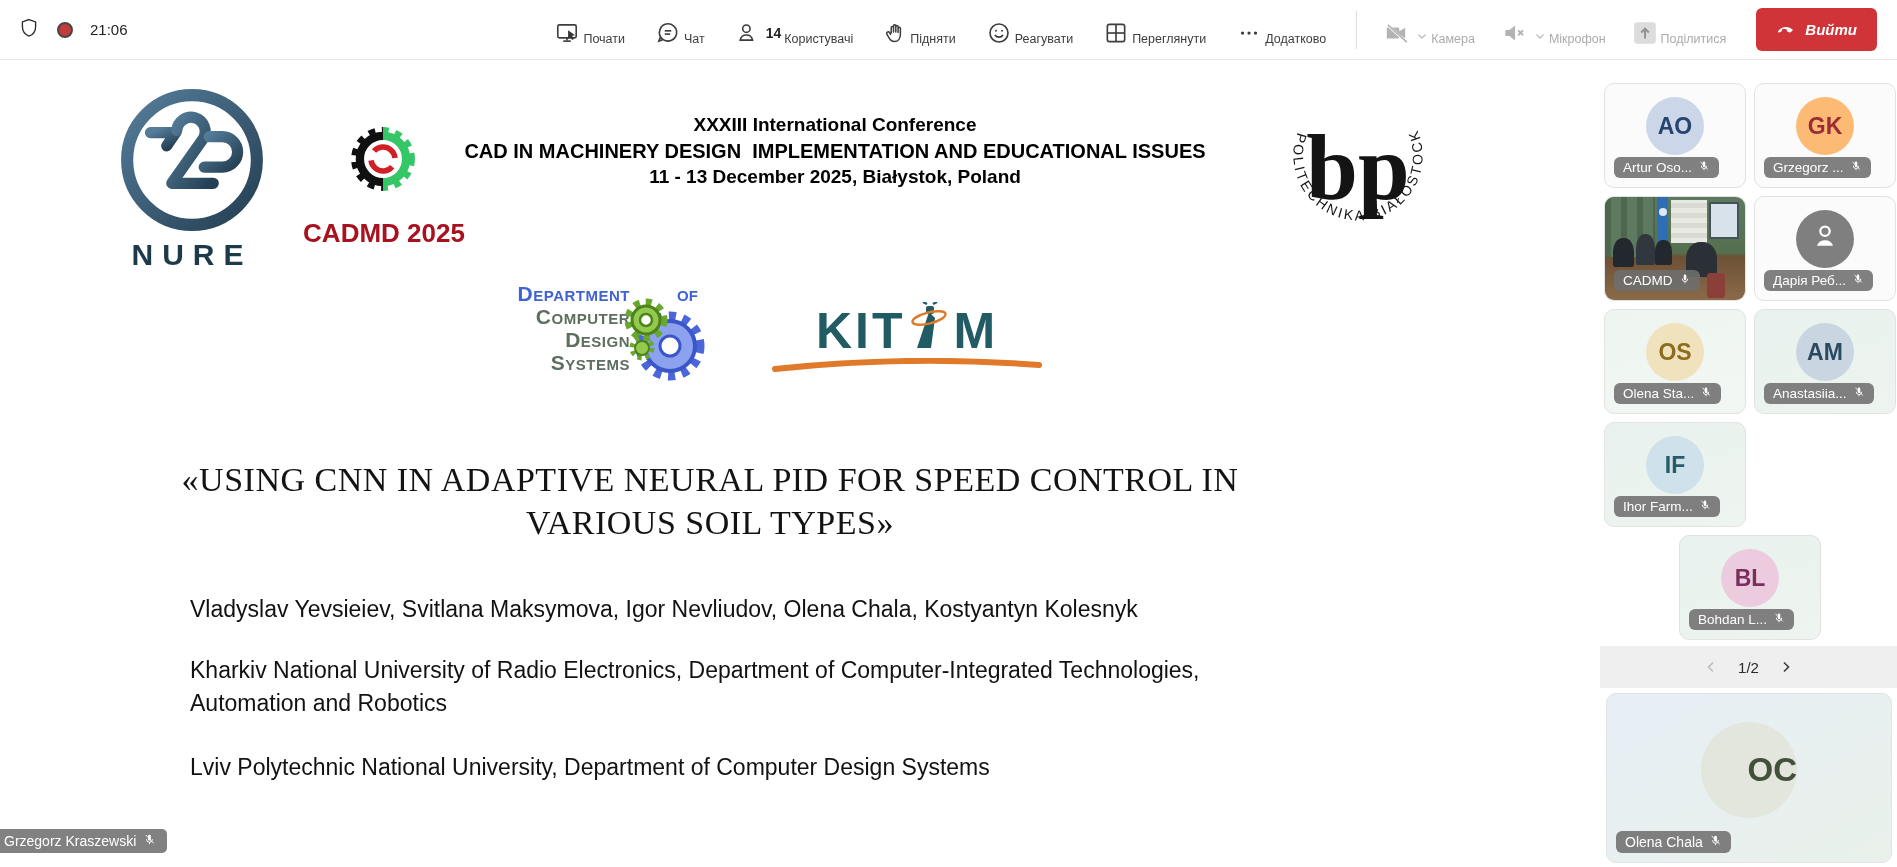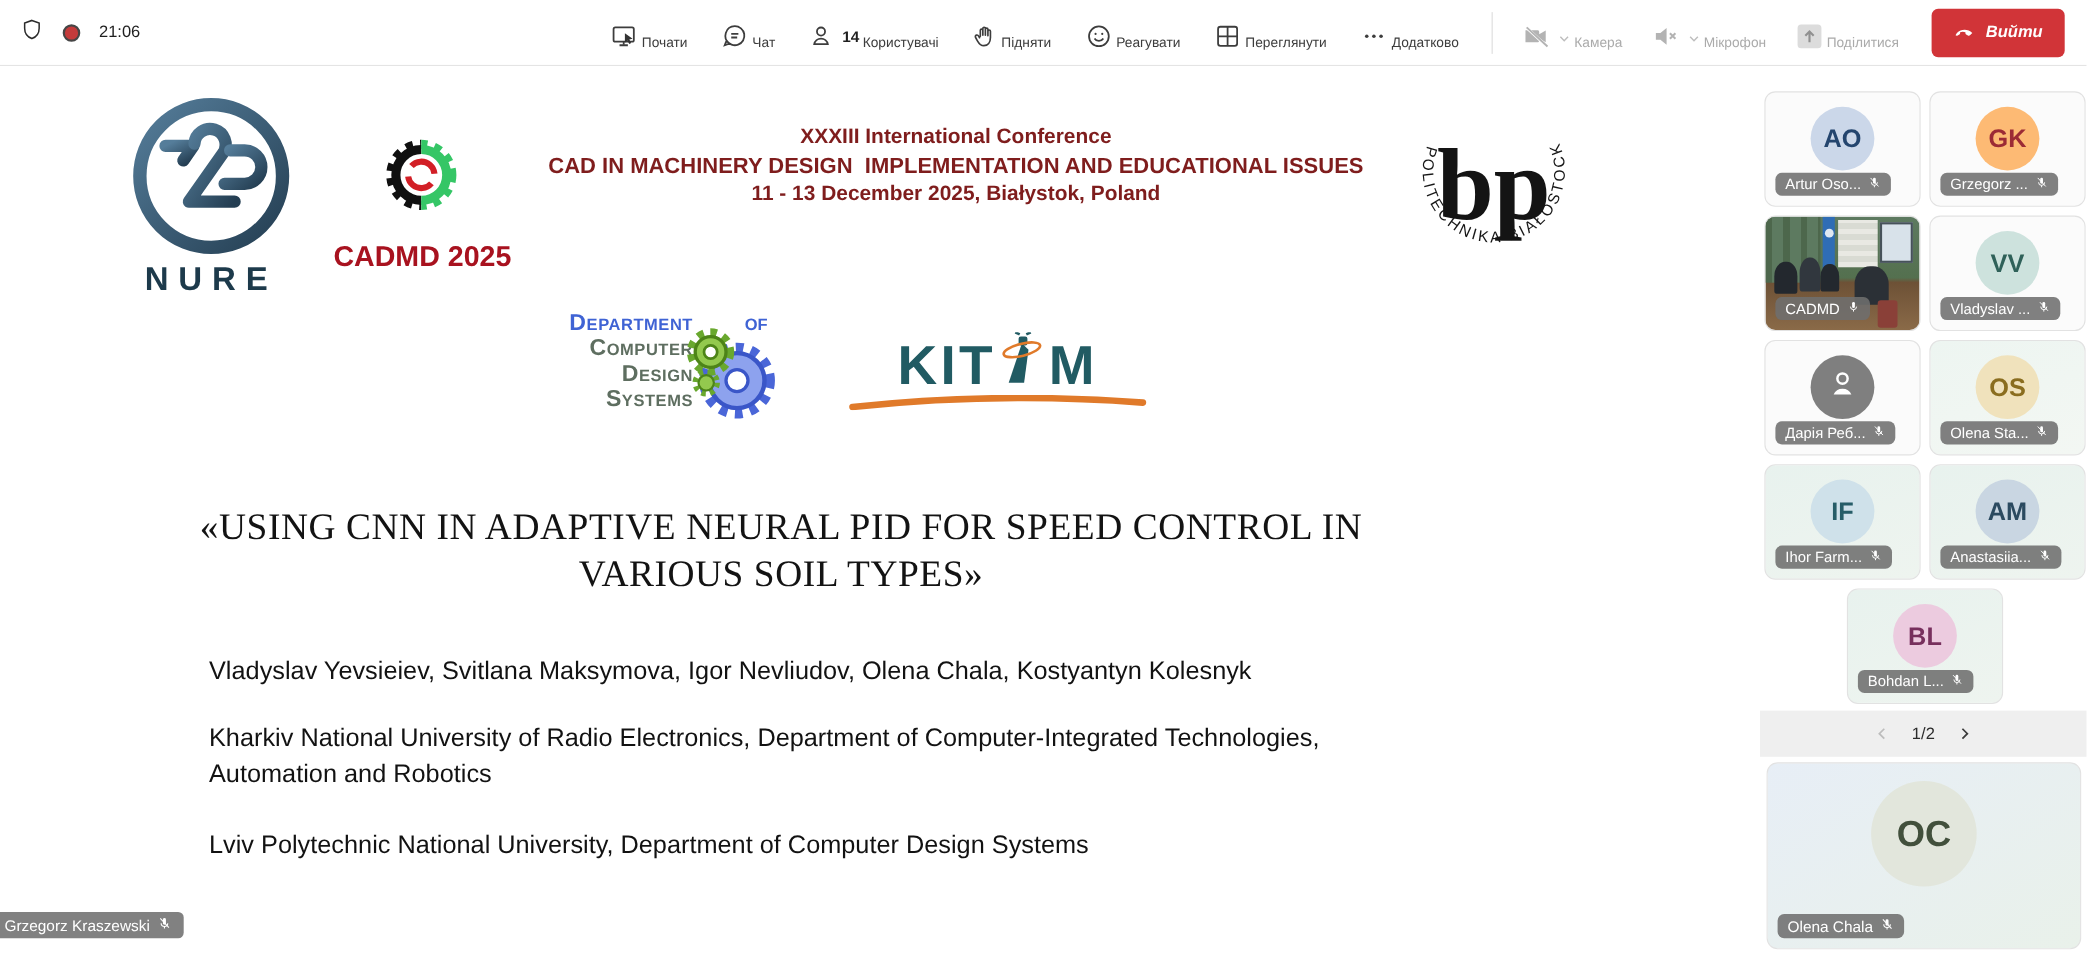--- a/index.html
+++ b/index.html
@@ -33,22 +33,22 @@
   
   .content { flex:1; display:flex; position:relative; background:#fff; }
   .slide { position:relative; width:1600px; height:807px; background:#fff; }
 
   .nure-logo { position:absolute; left:116px; top:24px; width:152px; height:152px; }
   .nure-caption { position:absolute; left:116px; top:178px; width:152px; text-align:center;
                   font-weight:bold; font-size:30px; letter-spacing:9px; color:#1d3a4b; }
   .cadmd-gear { position:absolute; left:346px; top:62px; width:74px; height:74px; }
   .cadmd-badge { position:absolute; left:286px; top:158px; width:196px; text-align:center;
                  font-weight:bold; font-size:26px; color:#a8121f; }
-  .conf-text { position:absolute; left:474px; top:52px; width:790px; text-align:center;
-               font-weight:bold; color:#7f1d1d; }
+  .conf-text { position:absolute; left:440px; top:52px; width:790px; text-align:center;
+               font-weight:bold; color:#000000; }
   .conf-l1 { font-size:19px; line-height:26px; }
   .conf-l2 { font-size:20px; line-height:26px; white-space:pre-wrap; }
   .conf-l3 { font-size:19px; line-height:26px; }
   .bp-logo { position:absolute; left:1262px; top:16px; width:192px; height:192px; }
 
   .dept-logo { position:absolute; left:462px; top:222px; width:250px; height:120px; }
   .dept-words { position:absolute; left:0; top:0; width:168px; text-align:right;
                 font-weight:bold; line-height:1.1; }
   .dept-w1 { color:#3f63d4; font-size:21px; font-variant:small-caps; letter-spacing:.5px; }
   .dept-w  { color:#5e6e60; font-size:21px; font-variant:small-caps; letter-spacing:.5px; }
@@ -109,21 +109,21 @@
              background:#8a4038; border-radius:3px; }
 
   .pager { height:42px; margin-top:6px; background:#efefef; display:flex; align-items:center;
            justify-content:center; gap:20px; }
   .pager-num { font-size:15px; color:#2b2b2b; }
   .pager-btn { background:none; border:none; cursor:pointer; display:flex; align-items:center; }
 
   .big-tile { position:relative; width:286px; height:170px; margin:5px auto 0 6px;
               border:1px solid #e2e2e2; border-radius:10px; overflow:hidden; cursor:pointer;
               background:linear-gradient(150deg,#e7eef6 0%,#e9f1ea 100%); }
-  .big-tile .avatar { top:16px; width:96px; height:96px; font-size:33px; }
+  .big-tile .avatar { top:28px; width:96px; height:96px; font-size:33px;justify-content:flex-end; }
   .big-tile .name-pill { font-size:14px; max-width:200px; }
 </style>
 </head>
 <body>
 
 <div class="app">
 
   <div class="topbar">
     <div class="tb-left">
       <span>
@@ -437,34 +437,20 @@
           <div class="name-pill">
             <span>CADMD</span>
             <span><svg width="12" height="12" viewBox="0 0 24 24" fill="none" stroke="#fff" stroke-width="1.8">
                   <rect x="9.5" y="3" width="5" height="11" rx="2.5" fill="#fff" stroke="none"></rect>
                   <path d="M6.5 11.5a5.5 5.5 0 0 0 11 0"></path>
                   <line x1="12" y1="17" x2="12" y2="20.5"></line>
                 </svg></span>
           </div>
         </div>
 
-        <div class="tile t-plain">
-          <div class="avatar" style="background: rgb(205, 226, 221);">
-            <span style="color: rgb(47, 97, 89);">VV</span>
-          </div>
-          <div class="name-pill">
-            <span>Vladyslav ...</span>
-            <span><svg width="12" height="12" viewBox="0 0 24 24" fill="none" stroke="#fff" stroke-width="1.8">
-                  <rect x="9.5" y="3" width="5" height="11" rx="2.5" fill="#fff" stroke="none"></rect>
-                  <path d="M6.5 11.5a5.5 5.5 0 0 0 11 0"></path>
-                  <line x1="12" y1="17" x2="12" y2="20.5"></line>
-                  <line x1="5" y1="3.5" x2="19.5" y2="19"></line>
-                </svg></span>
-          </div>
-        </div>
 
         <div class="tile t-plain">
           <div class="avatar" style="background: rgb(127, 127, 127);">
             <span>
               <svg width="34" height="34" viewBox="0 0 24 24" fill="none" stroke="#fff" stroke-width="1.6">
                   <circle cx="12" cy="8.6" r="3.3"></circle>
                   <path d="M6.3 18.8a6.2 6.2 0 0 1 11.4 0z" fill="#fff" stroke="none"></path>
                 </svg>
             </span>
           </div>
@@ -488,40 +474,40 @@
             <span><svg width="12" height="12" viewBox="0 0 24 24" fill="none" stroke="#fff" stroke-width="1.8">
                   <rect x="9.5" y="3" width="5" height="11" rx="2.5" fill="#fff" stroke="none"></rect>
                   <path d="M6.5 11.5a5.5 5.5 0 0 0 11 0"></path>
                   <line x1="12" y1="17" x2="12" y2="20.5"></line>
                   <line x1="5" y1="3.5" x2="19.5" y2="19"></line>
                 </svg></span>
           </div>
         </div>
 
         <div class="tile t-tint2">
+          <div class="avatar" style="background: rgb(201, 214, 226);">
+            <span style="color: rgb(43, 74, 96);">AM</span>
+          </div>
+          <div class="name-pill">
+            <span>Anastasiia...</span>
+            <span><svg width="12" height="12" viewBox="0 0 24 24" fill="none" stroke="#fff" stroke-width="1.8">
+                  <rect x="9.5" y="3" width="5" height="11" rx="2.5" fill="#fff" stroke="none"></rect>
+                  <path d="M6.5 11.5a5.5 5.5 0 0 0 11 0"></path>
+                  <line x1="12" y1="17" x2="12" y2="20.5"></line>
+                  <line x1="5" y1="3.5" x2="19.5" y2="19"></line>
+                </svg></span>
+          </div>
+        </div>
+
+        <div class="tile t-tint2">
           <div class="avatar" style="background: rgb(207, 225, 234);">
             <span style="color: rgb(39, 93, 104);">IF</span>
           </div>
           <div class="name-pill">
             <span>Ihor Farm...</span>
-            <span><svg width="12" height="12" viewBox="0 0 24 24" fill="none" stroke="#fff" stroke-width="1.8">
-                  <rect x="9.5" y="3" width="5" height="11" rx="2.5" fill="#fff" stroke="none"></rect>
-                  <path d="M6.5 11.5a5.5 5.5 0 0 0 11 0"></path>
-                  <line x1="12" y1="17" x2="12" y2="20.5"></line>
-                  <line x1="5" y1="3.5" x2="19.5" y2="19"></line>
-                </svg></span>
-          </div>
-        </div>
-
-        <div class="tile t-tint2">
-          <div class="avatar" style="background: rgb(201, 214, 226);">
-            <span style="color: rgb(43, 74, 96);">AM</span>
-          </div>
-          <div class="name-pill">
-            <span>Anastasiia...</span>
             <span><svg width="12" height="12" viewBox="0 0 24 24" fill="none" stroke="#fff" stroke-width="1.8">
                   <rect x="9.5" y="3" width="5" height="11" rx="2.5" fill="#fff" stroke="none"></rect>
                   <path d="M6.5 11.5a5.5 5.5 0 0 0 11 0"></path>
                   <line x1="12" y1="17" x2="12" y2="20.5"></line>
                   <line x1="5" y1="3.5" x2="19.5" y2="19"></line>
                 </svg></span>
           </div>
         </div>
 
         <div class="bl-row">

